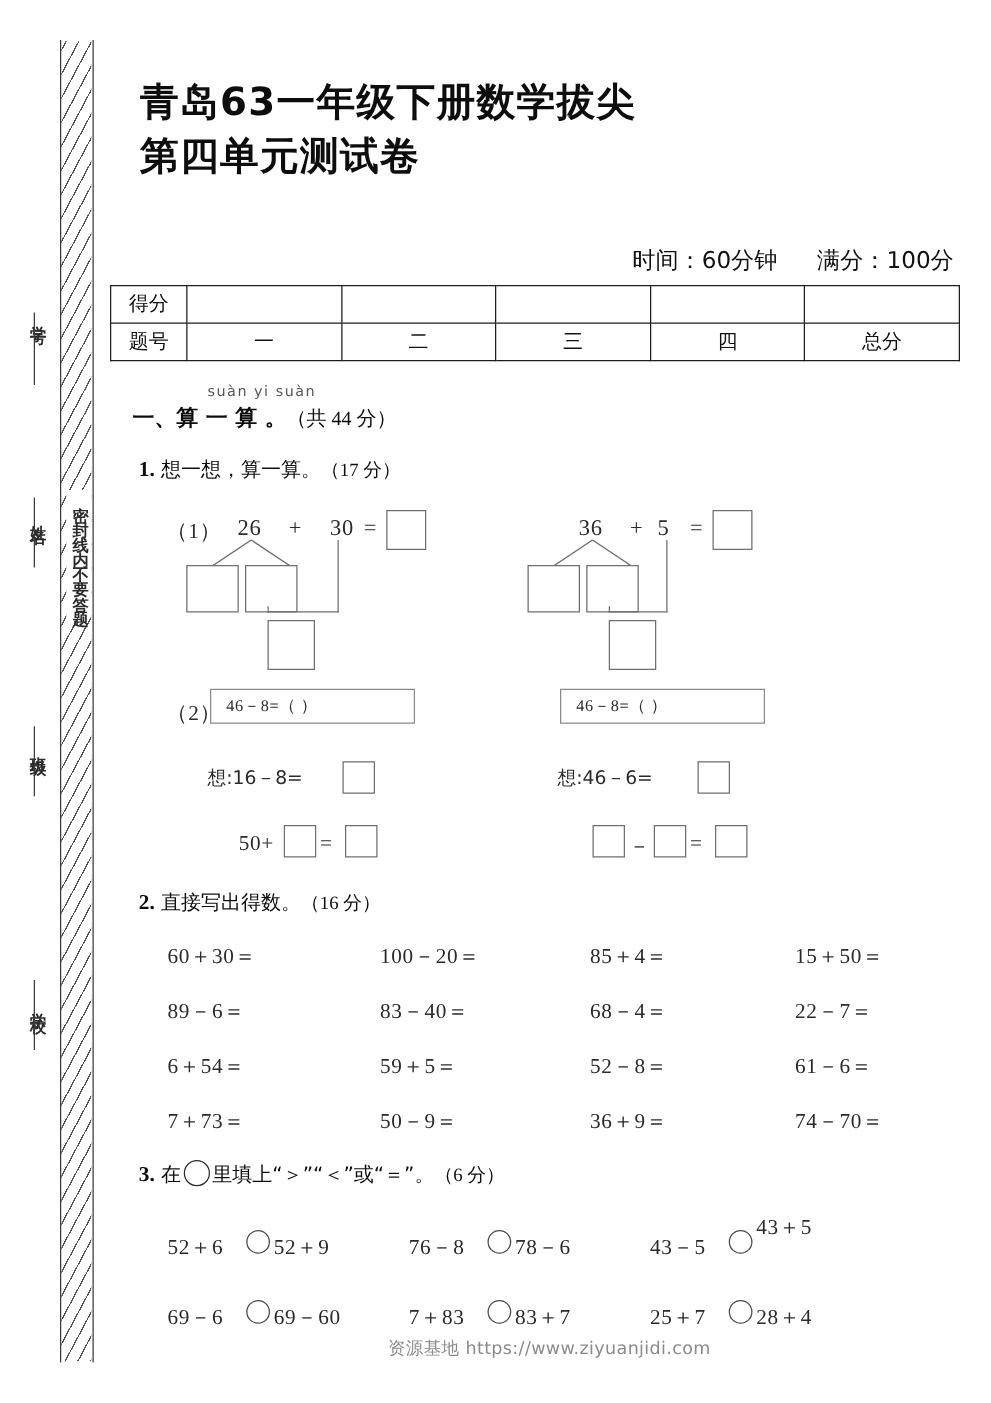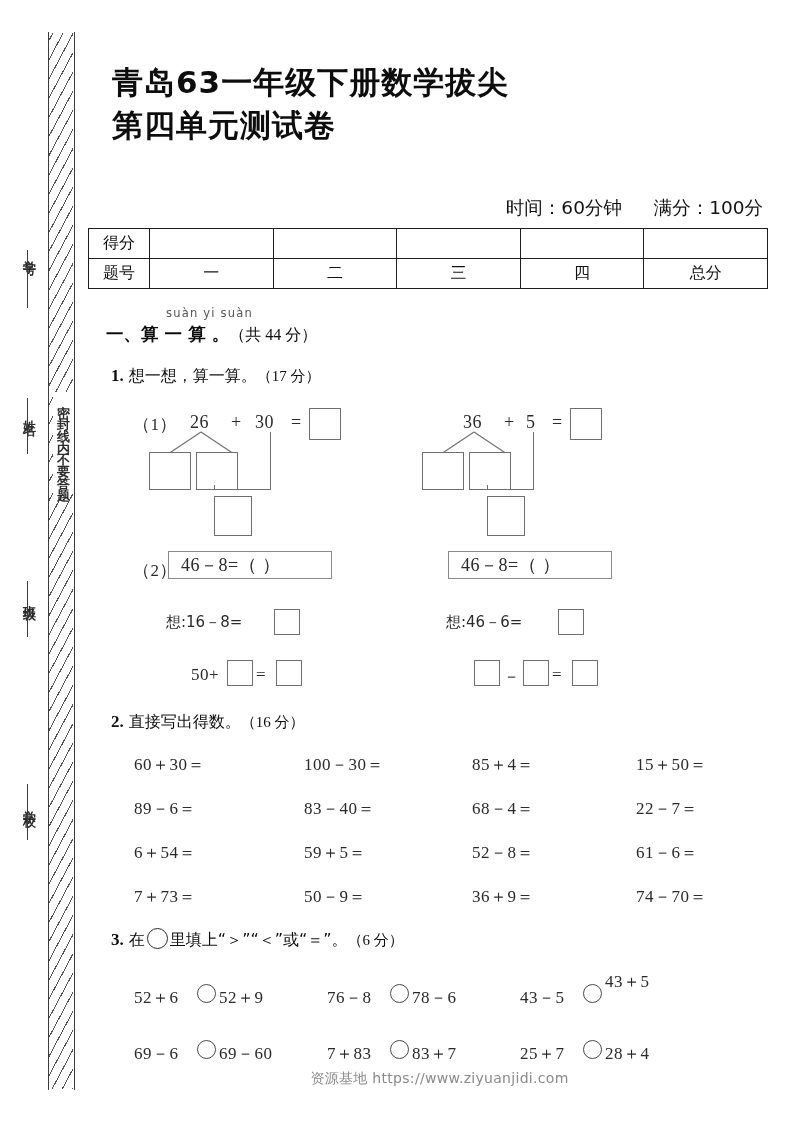--- a/index.html
+++ b/index.html
@@ -196,21 +196,21 @@
   }
   .hline { height: 1.2px; }
   .vline { width: 1.2px; }
 
   
   .frame-eq {
     position: absolute;
     border: 1.3px solid #8a8a8a;
     box-sizing: border-box;
     font-family: "Liberation Serif", serif;
-    font-size: 18px;
+    font-size: 13px;
     color: #2a2a2a;
     display: flex;
     align-items: center;
     padding-left: 12px;
     letter-spacing: 0.5px;
   }
 
   
   .ccircle {
     position: absolute;
@@ -304,21 +304,21 @@
     <div class="q-head" style="left:25px; top:366px;">
       <b>1.</b>
       <span>想一想，算一算。</span><span class="pts">（17 分）</span>
     </div>
 
     <div class="abs mono-num" style="left:47px; top:413px;">（1）</div>
 
     <div>
       <div class="abs mono-num" style="left:104px; top:412px; font-size:18px;">26</div>
       <div class="abs mono-num" style="left:145px; top:412px; font-size:18px;">+</div>
-      <div class="abs mono-num" style="left:169px; top:412px; font-size:18px;">30</div>
+      <div class="abs mono-num" style="left:178px; top:412px; font-size:18px;">30</div>
       <div class="abs mono-num" style="left:205px; top:412px; font-size:18px;">=</div>
 
       <div class="abox" style="left:223px; top:408px; width:32px; height:32px;"></div>
 
       <svg style="position:absolute; left:60px; top:430px;" width="110" height="26">
         <line x1="55" y1="2" x2="22" y2="24" stroke="#6f6f6f" stroke-width="1.2"></line>
         <line x1="55" y1="2" x2="88" y2="24" stroke="#6f6f6f" stroke-width="1.2"></line>
       </svg>
 
       <div class="abox" style="left:63px; top:452px; width:42px; height:38px;"></div>
@@ -370,21 +370,21 @@
     <div class="abox" style="left:437px; top:660px; width:26px; height:26px;"></div>
     <div class="abs mono-num" style="left:466px; top:665px;">=</div>
     <div class="abox" style="left:486px; top:660px; width:26px; height:26px;"></div>
 
     <div class="q-head" style="left:25px; top:712px;">
       <b>2.</b>
       <span>直接写出得数。</span><span class="pts">（16 分）</span>
     </div>
 
     <div class="abs mono-num" style="left:48px;  top:753px;">60＋30＝</div>
-    <div class="abs mono-num" style="left:218px; top:753px;">100－30＝</div>
+    <div class="abs mono-num" style="left:218px; top:753px;">100－20＝</div>
     <div class="abs mono-num" style="left:386px; top:753px;">85＋4＝</div>
     <div class="abs mono-num" style="left:550px; top:753px;">15＋50＝</div>
 
     <div class="abs mono-num" style="left:48px;  top:797px;">89－6＝</div>
     <div class="abs mono-num" style="left:218px; top:797px;">83－40＝</div>
     <div class="abs mono-num" style="left:386px; top:797px;">68－4＝</div>
     <div class="abs mono-num" style="left:550px; top:797px;">22－7＝</div>
 
     <div class="abs mono-num" style="left:48px;  top:841px;">6＋54＝</div>
     <div class="abs mono-num" style="left:218px; top:841px;">59＋5＝</div>

